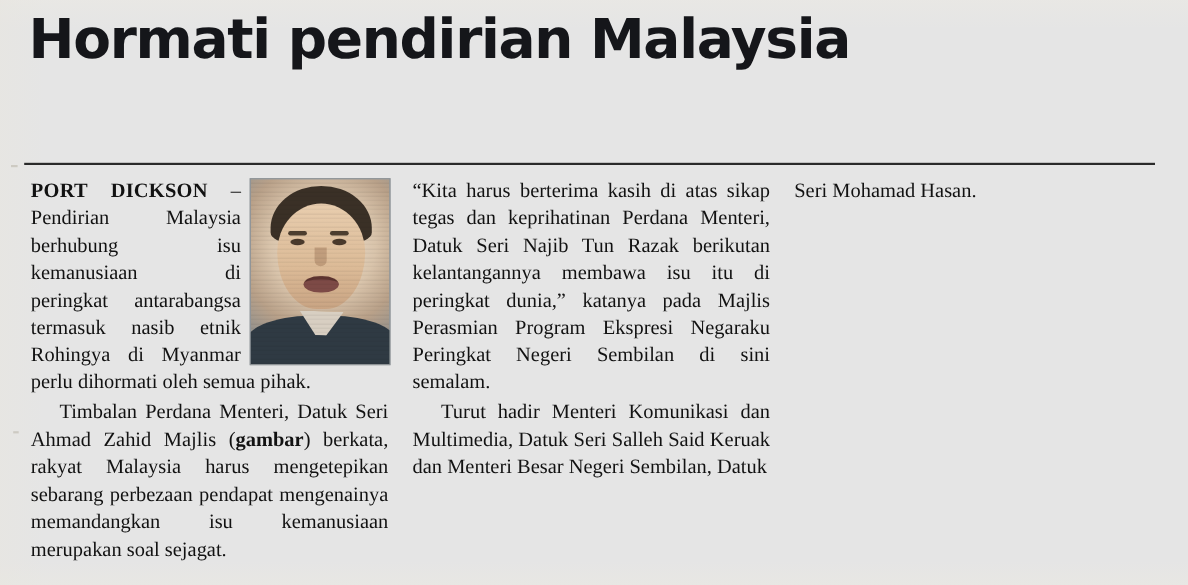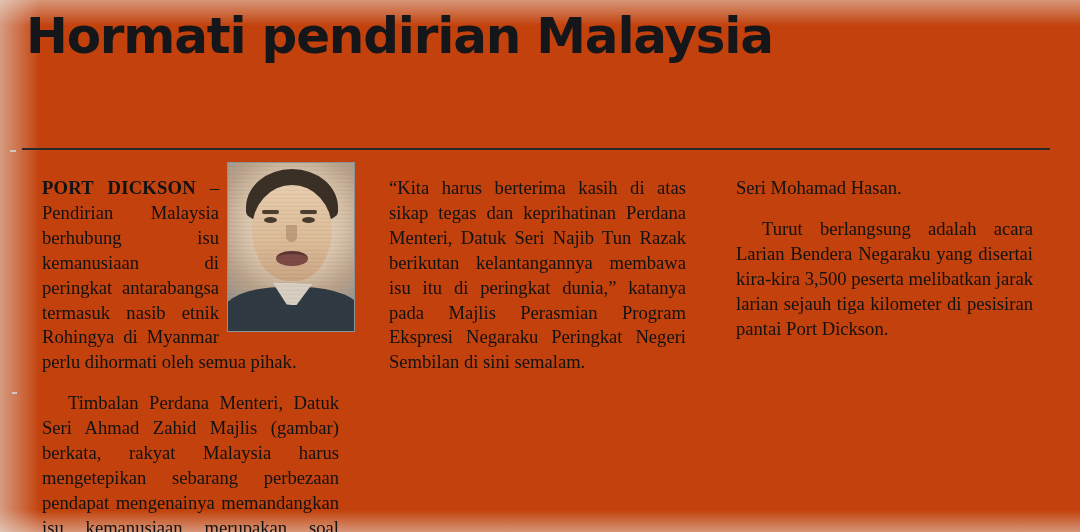--- a/index.html
+++ b/index.html
@@ -11,21 +11,21 @@
     width: 1080px;
     height: 532px;
     overflow: hidden;
     font-family: "Liberation Serif", serif;
     color: #111111;
   }
   #page {
     position: relative;
     width: 1080px;
     height: 532px;
-    background: #c2410c;
+    background: #e5e5e5;
   }
   
   #paper-tint {
     position: absolute;
     inset: 0;
     background:
       linear-gradient(90deg, rgba(232,230,224,0.55) 0px, rgba(255,255,255,0) 40px),
       linear-gradient(180deg, rgba(236,234,228,0.5) 0px, rgba(255,255,255,0) 26px),
       linear-gradient(0deg, rgba(235,233,226,0.5) 0px, rgba(255,255,255,0) 22px);
     pointer-events: none;
@@ -73,38 +73,38 @@
     width: 1024px;
     height: 364px;
     display: flex;
     gap: 18px;
   }
   .col {
     width: 329px;
     position: relative;
   }
   .col p {
-    margin: 16px;
+    margin: 2px;
     font-family: "Liberation Serif", serif;
     font-size: 18.6px;
     line-height: 1.34;
     text-align: justify;
     text-justify: inter-word;
     color: #121212;
     hyphens: auto;
   }
   .col p + p {
     text-indent: 26px;
   }
   .dateline {
     font-weight: bold;
     letter-spacing: 0.2px;
   }
   .bold {
-    font-weight: normal;
+    font-weight: bold;
   }
 
   
   #photo {
     float: right;
     width: 126px;
     height: 168px;
     margin: 2px 0 4px 8px;
     position: relative;
     overflow: hidden;
@@ -233,21 +233,21 @@
         <div class="grain"></div>
       </div>
 
       <p><span class="dateline">PORT DICKSON</span><span> – Pendirian Malaysia berhubung isu kemanusiaan di peringkat antarabangsa termasuk nasib etnik Rohingya di Myanmar perlu dihormati oleh semua pihak.</span></p>
 
       <p><span>Timbalan Perdana Menteri, Datuk Seri Ahmad Zahid Majlis (</span><span class="bold">gambar</span><span>) berkata, rakyat Malaysia harus mengetepikan sebarang perbezaan pendapat mengenainya memandangkan isu kemanusiaan merupakan soal sejagat.</span></p>
     </div>
 
     <div class="col">
       <p>“Kita harus berterima kasih di atas sikap tegas dan keprihatinan Perdana Menteri, Datuk Seri Najib Tun Razak berikutan kelantangannya membawa isu itu di peringkat dunia,” katanya pada Majlis Perasmian Program Ekspresi Negaraku Peringkat Negeri Sembilan di sini semalam.</p>
+      <p>Turut hadir Menteri Komunikasi dan Multimedia, Datuk Seri Salleh Said Keruak dan Menteri Besar Negeri Sembilan, Datuk</p>
     </div>
 
     <div class="col">
       <p>Seri Mohamad Hasan.</p>
-      <p>Turut berlangsung adalah acara Larian Bendera Negaraku yang disertai kira-kira 3,500 peserta melibatkan jarak larian sejauh tiga kilometer di pesisiran pantai Port Dickson.</p>
     </div>
 
   </div>
 </div>
 
 </body></html>

